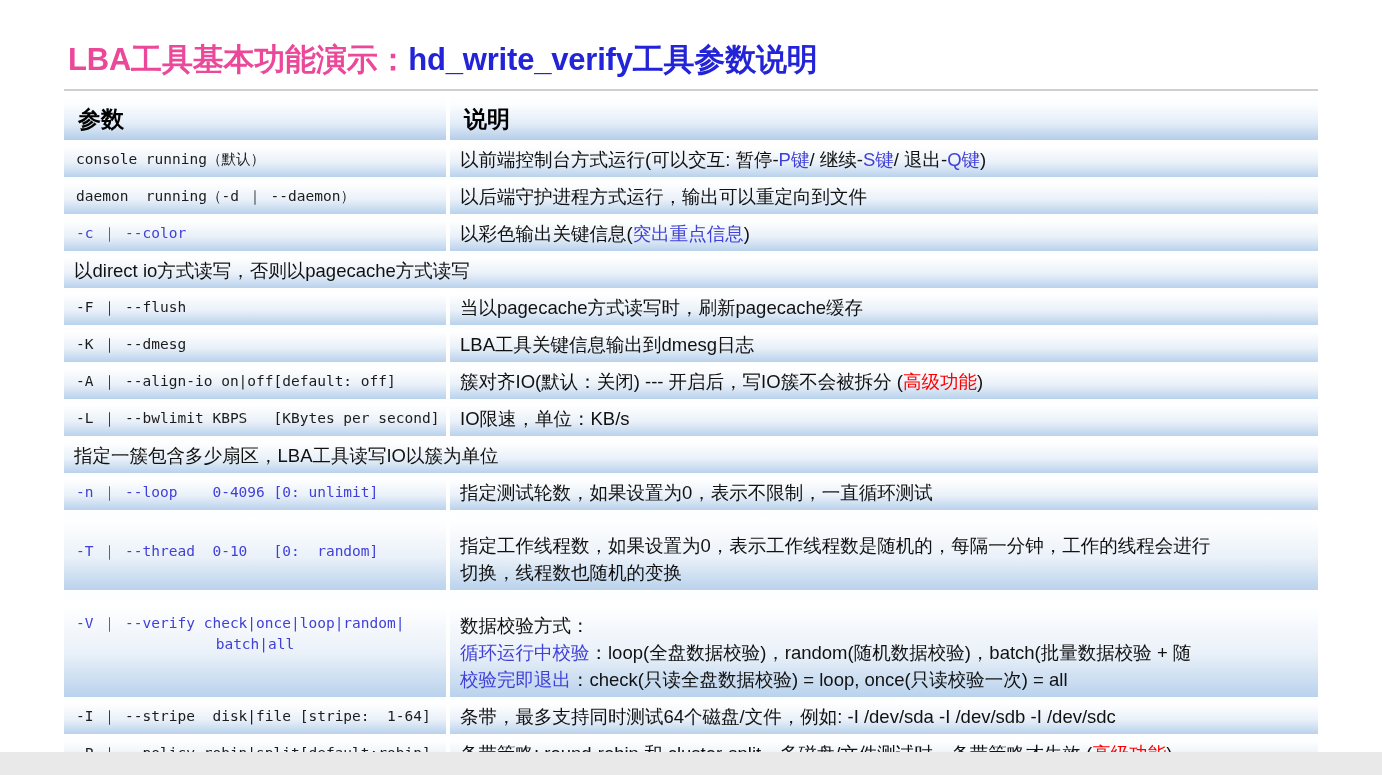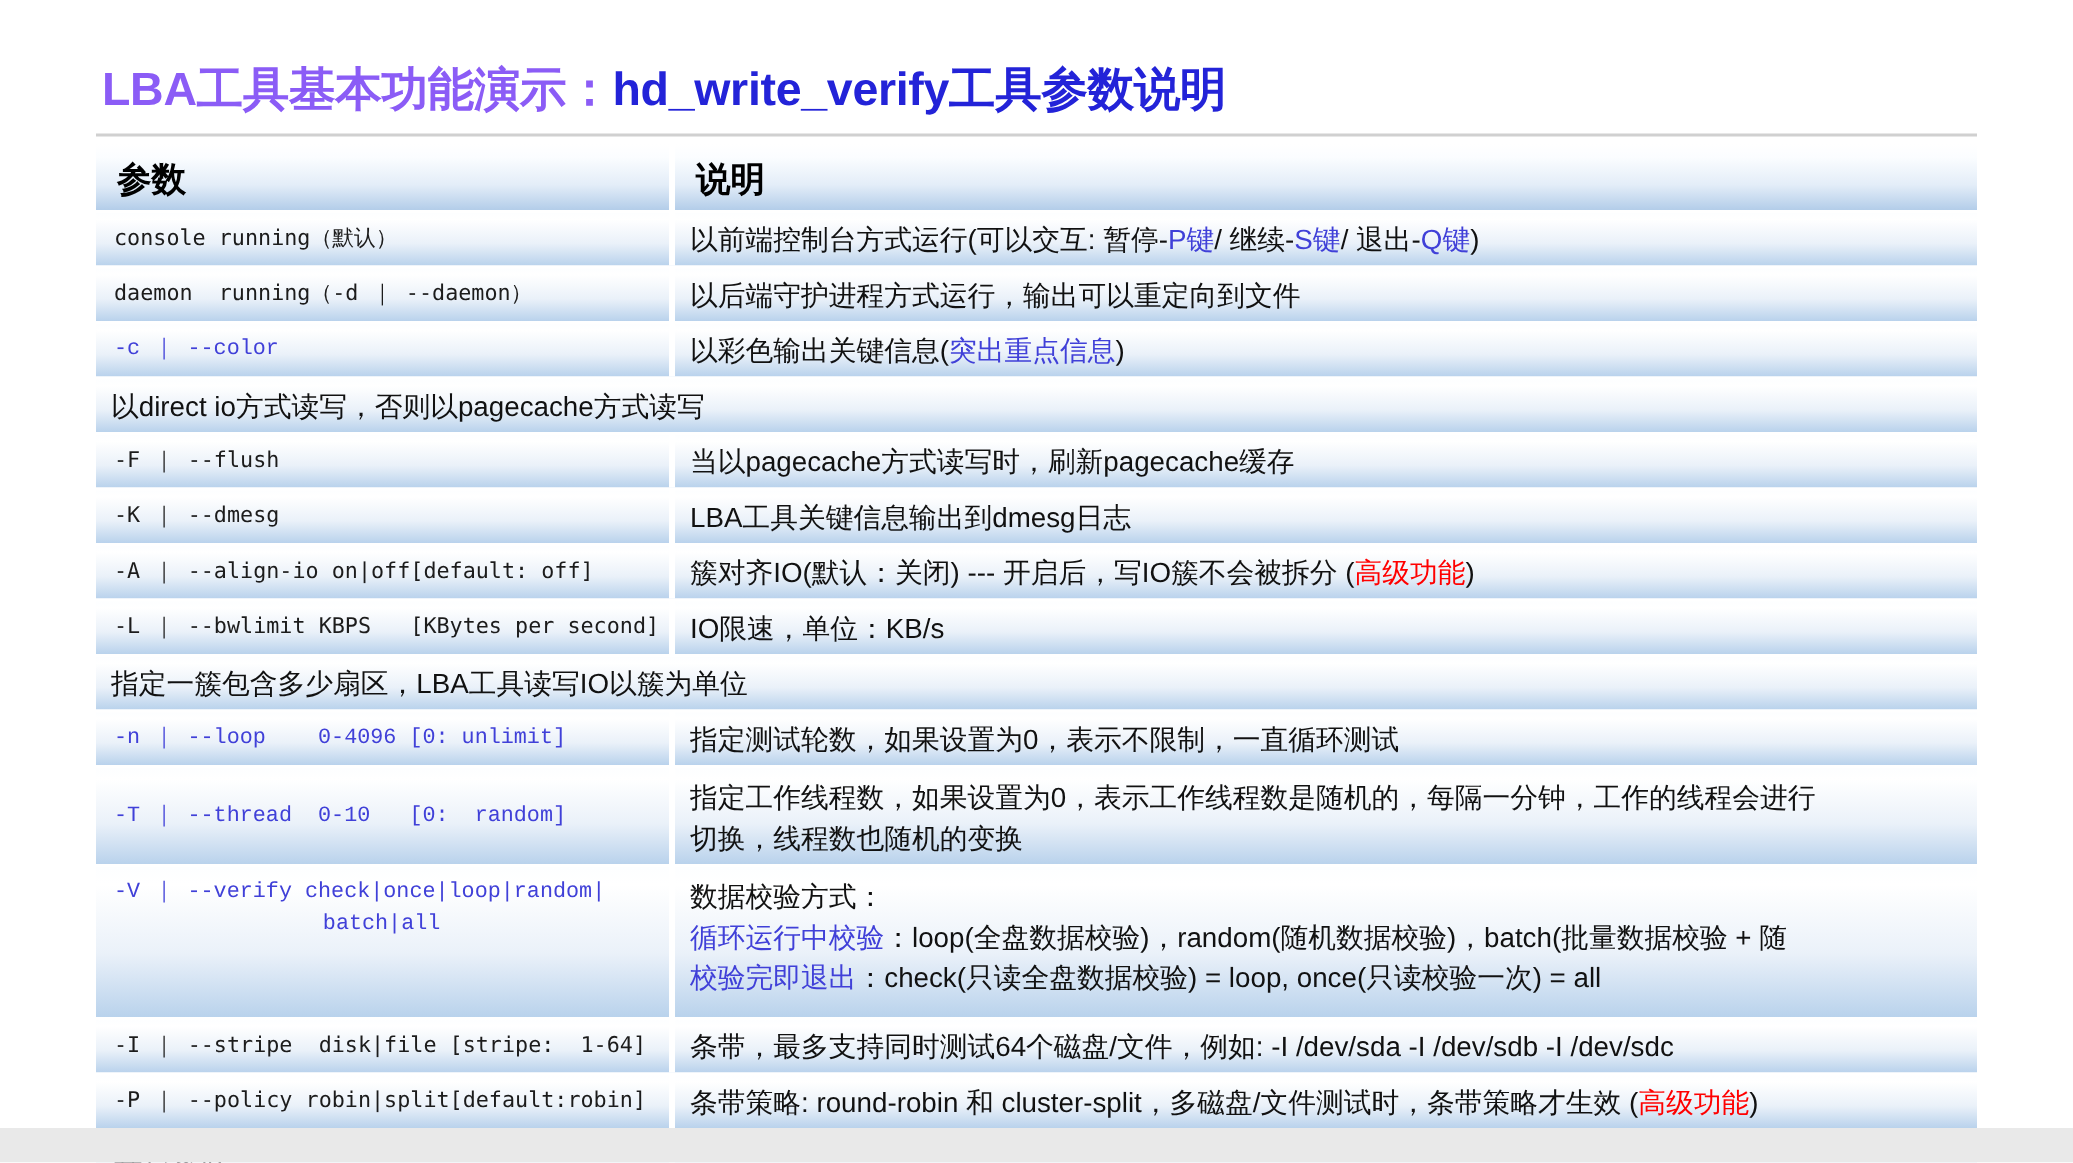--- a/index.html
+++ b/index.html
@@ -28,21 +28,21 @@
     top: 40px;
     width: 1250px;
   }
   .title-line {
     font-size: 31px;
     font-weight: bold;
     line-height: 40px;
     white-space: nowrap;
     letter-spacing: -0.2px;
   }
-  .title-main { color: #8b5cf6; }
+  .title-main { color: #ec4899; }
   .title-accent { color: #2323d8; margin-top: 13px; }
   .title-rule {
     position: absolute;
     left: 64px;
     top: 89px;
     width: 1254px;
     height: 2px;
     background: #d0d0d0;
   }
   .grid {
@@ -68,21 +68,21 @@
     padding: 4px 0 4px 12px;
     border-right: 4px solid #ffffff;
     font-family: "DejaVu Sans Mono", "Liberation Mono", monospace;
     font-size: 14.5px;
     line-height: 21px;
     color: #1c1c1c;
     white-space: pre;
     display: flex;
     align-items: center;
   }
-  .cell-param.blue { color: #4040d8; font-family: Liberation Mono, monospace; }
+  .cell-param.blue { color: #4040d8; }
   .cell-param.cjk {
     font-family: "Liberation Sans", "DejaVu Sans", sans-serif;
     font-size: 19px;
     color: #111111;
   }
   .cell-param.multi { align-items: flex-start; padding-top: 7px; }
   .cell-desc {
     width: 864px;
     min-height: 34px;
     box-sizing: border-box;
@@ -106,21 +106,21 @@
   }
   .row.header .cell-desc { padding-left: 14px; }
   .row.r-thread .cell-param,
   .row.r-thread .cell-desc { min-height: 60px; }
   .row.r-verify .cell-param,
   .row.r-verify .cell-desc { min-height: 100px; }
   .row.r-last .cell-param,
   .row.r-last .cell-desc { min-height: 36px; }
   .blue-t { color: #4040d8; }
   .red-t  { color: #ff0000; }
-  .desc-lines { display: block; width: 100%; }
+  .desc-lines { display: block; width: 100%; margin-top: 14px; }
   .desc-lines > div { white-space: nowrap; }
   .below-fill {
     position: absolute;
     left: 0;
     top: 752px;
     width: 1382px;
     height: 23px;
     background: #e9e9e9;
   }
 </style>

